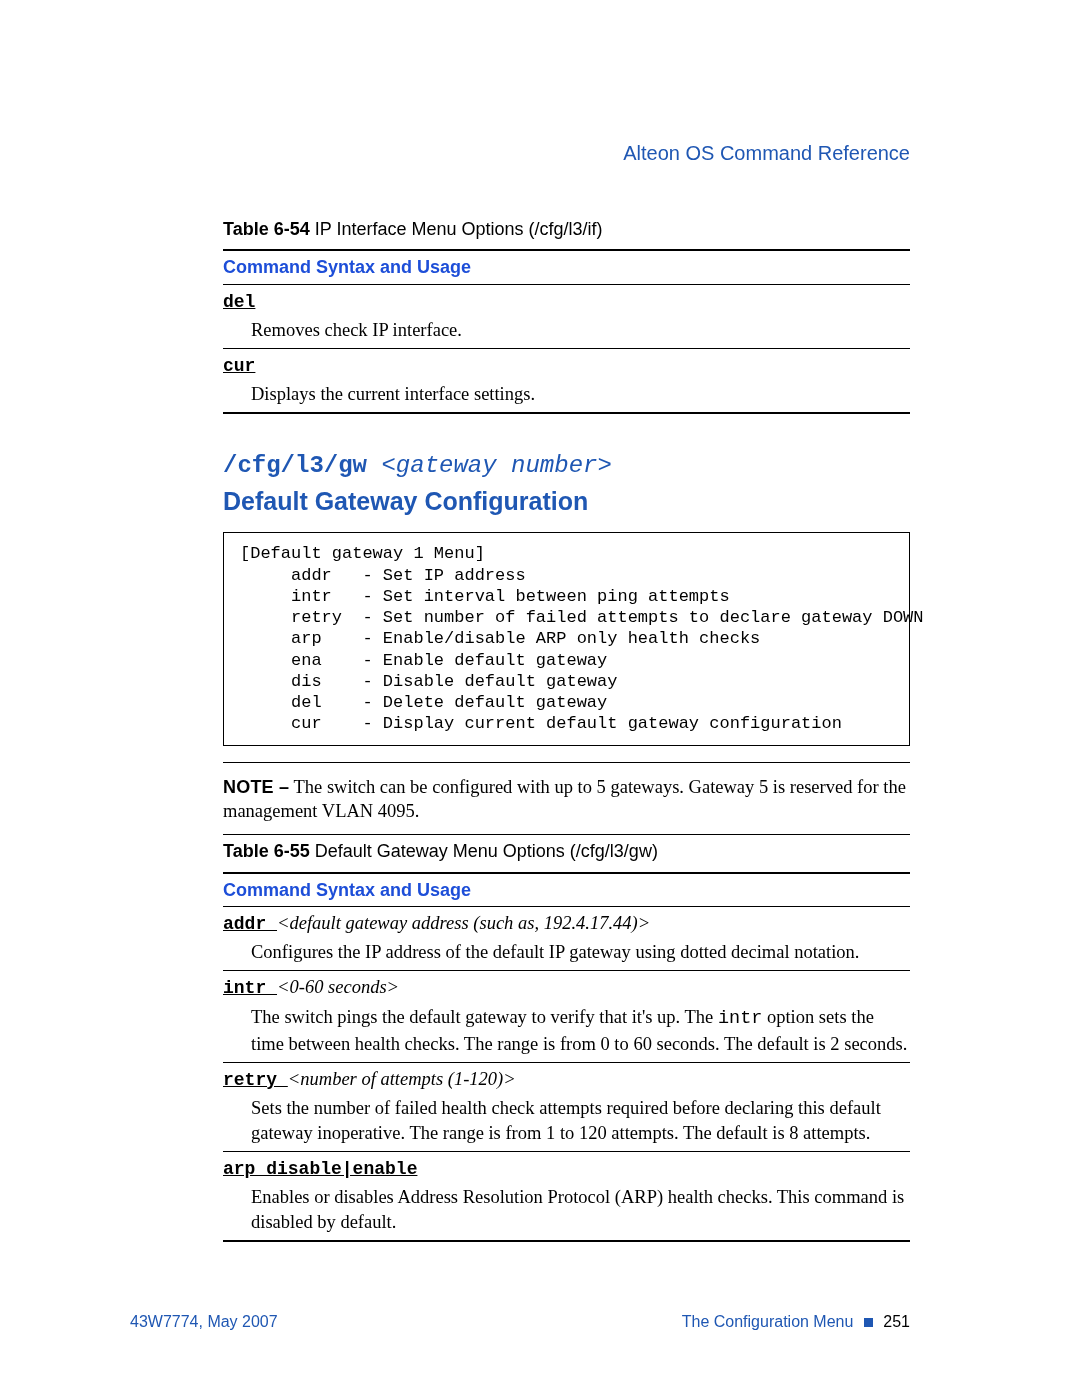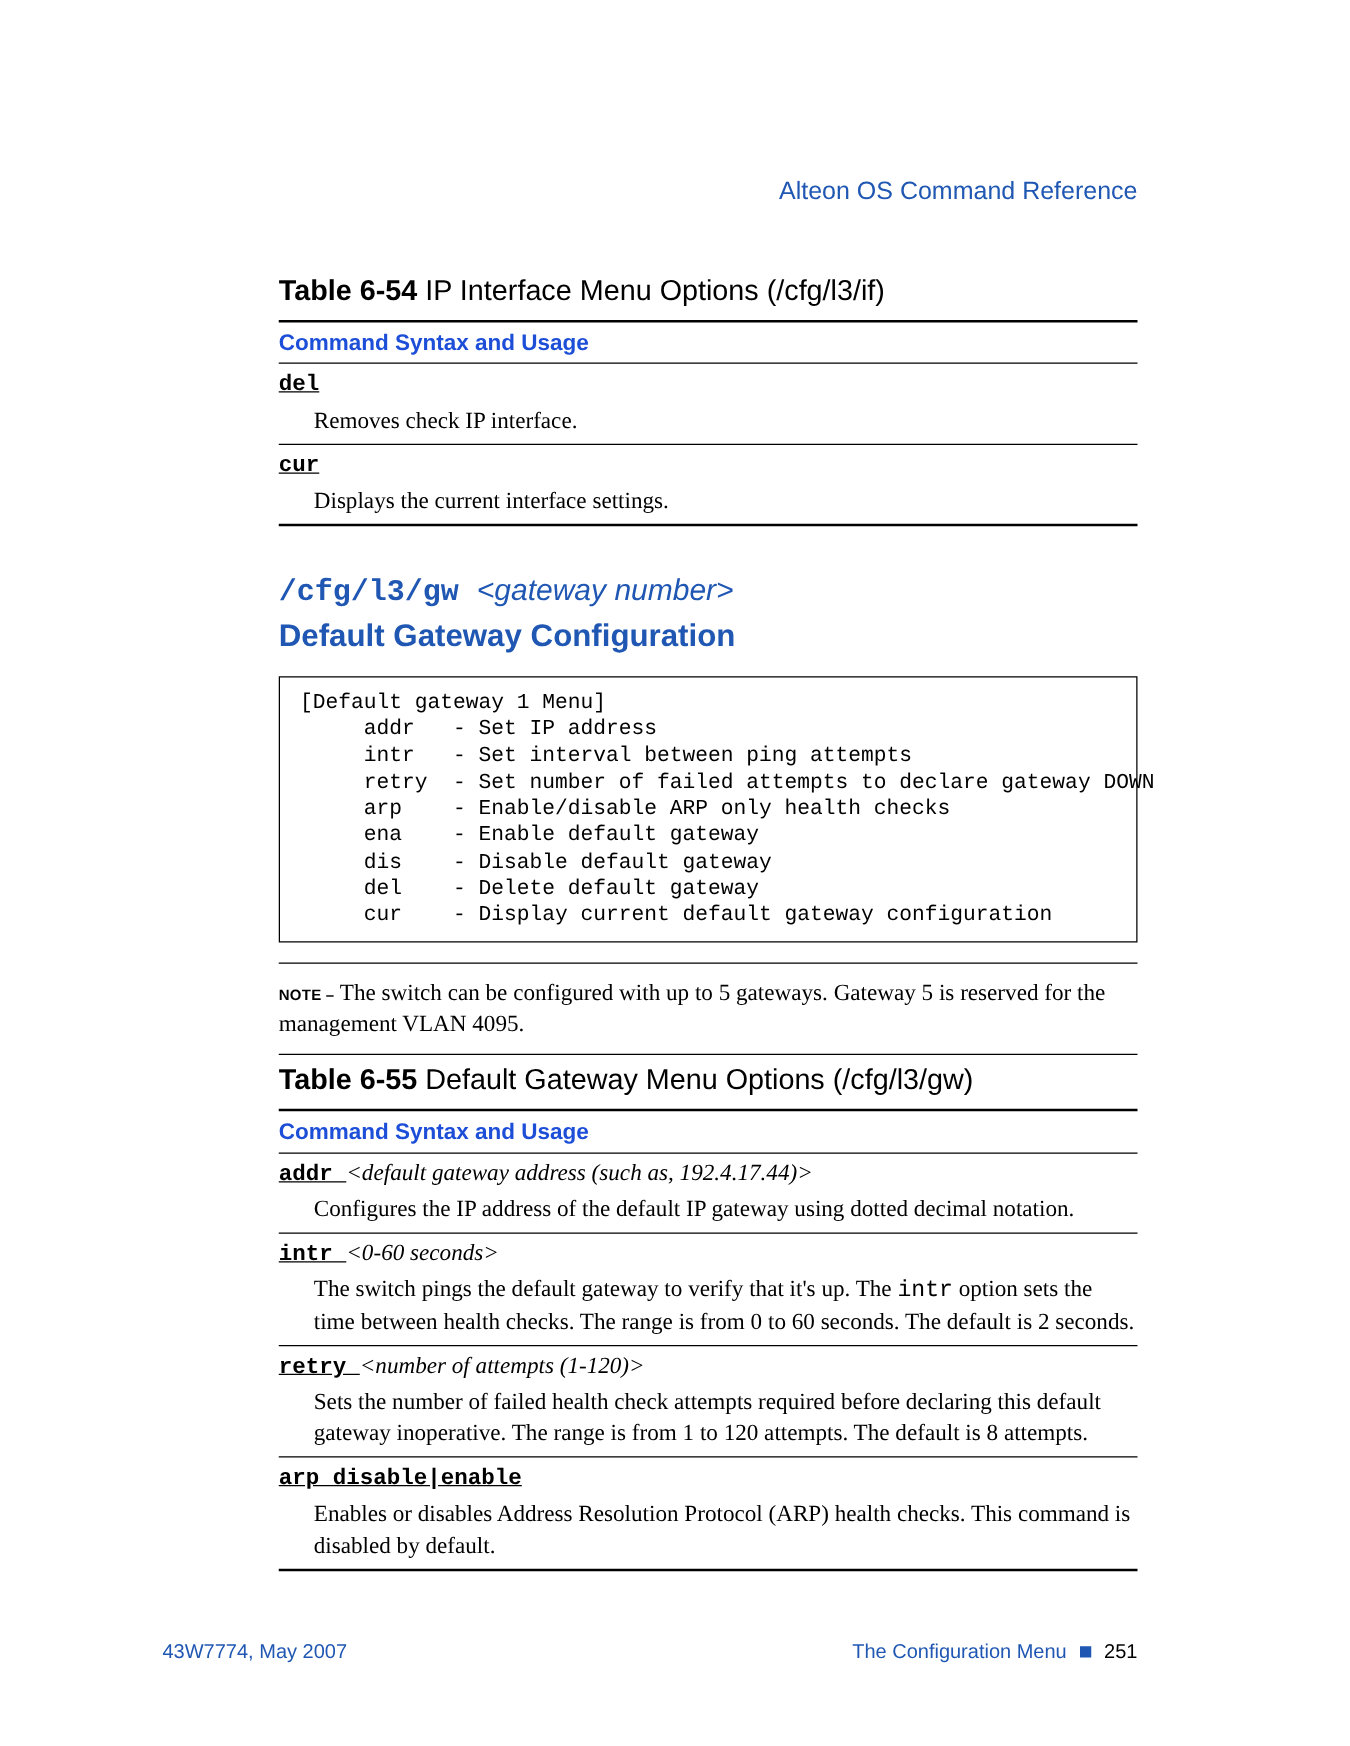--- a/index.html
+++ b/index.html
@@ -22,21 +22,21 @@
   }
   .running-head {
     color: #1f57b3;
     text-align: right;
     font-family: "Segoe UI", "Helvetica Neue", Arial, sans-serif;
     font-size: 20px;
     margin-bottom: 50px;
   }
   .table-caption {
     font-family: Arial, Helvetica, sans-serif;
-    font-size: 23px;
+    font-size: 18px;
     margin: 0 0 8px 0;
   }
   .table-caption .tc-bold { font-weight: bold; }
   .thin-rule { border: none; border-top: 1.5px solid #000; margin: 4px 0; }
   .thick-rule { border: none; border-top: 2px solid #000; margin: 4px 0; }
   .col-head {
     color: #1d4ed8;
     font-family: "Segoe UI", "Helvetica Neue", Arial, sans-serif;
     font-weight: 600;
     font-size: 18px;
@@ -57,21 +57,21 @@
   .section-head {
     margin-top: 36px;
   }
   .section-path {
     font-family: "Courier New", Courier, monospace;
     color: #1f57b3;
     font-weight: bold;
     font-size: 24px;
   }
   .section-param {
-    font-family: Liberation Sans, sans-serif;
+    font-family: Liberation Mono, monospace;
     font-style: italic;
     color: #1f57b3;
     font-size: 24px;
   }
   .section-title {
     color: #1f57b3;
     font-family: "Segoe UI", "Helvetica Neue", Arial, sans-serif;
     font-weight: 700;
     font-size: 25px;
     margin: 2px 0 14px 0;
@@ -82,21 +82,21 @@
     font-size: 17px;
     padding: 10px 16px 10px 16px;
     line-height: 1.25;
     white-space: pre;
     margin-bottom: 16px;
   }
   .note-p { margin: 12px 0 10px 0; }
   .note-label {
     font-family: Arial, Helvetica, sans-serif;
     font-weight: bold;
-    font-size: 12px;
+    font-size: 18px;
     letter-spacing: 0.2px;
   }
   .body-p { margin: 12px 0 18px 0; }
   .inline-mono { font-family: "Courier New", Courier, monospace; }
   .footer {
     position: absolute;
     left: 130px;
     right: 170px;
     bottom: 64px;
     display: flex;

